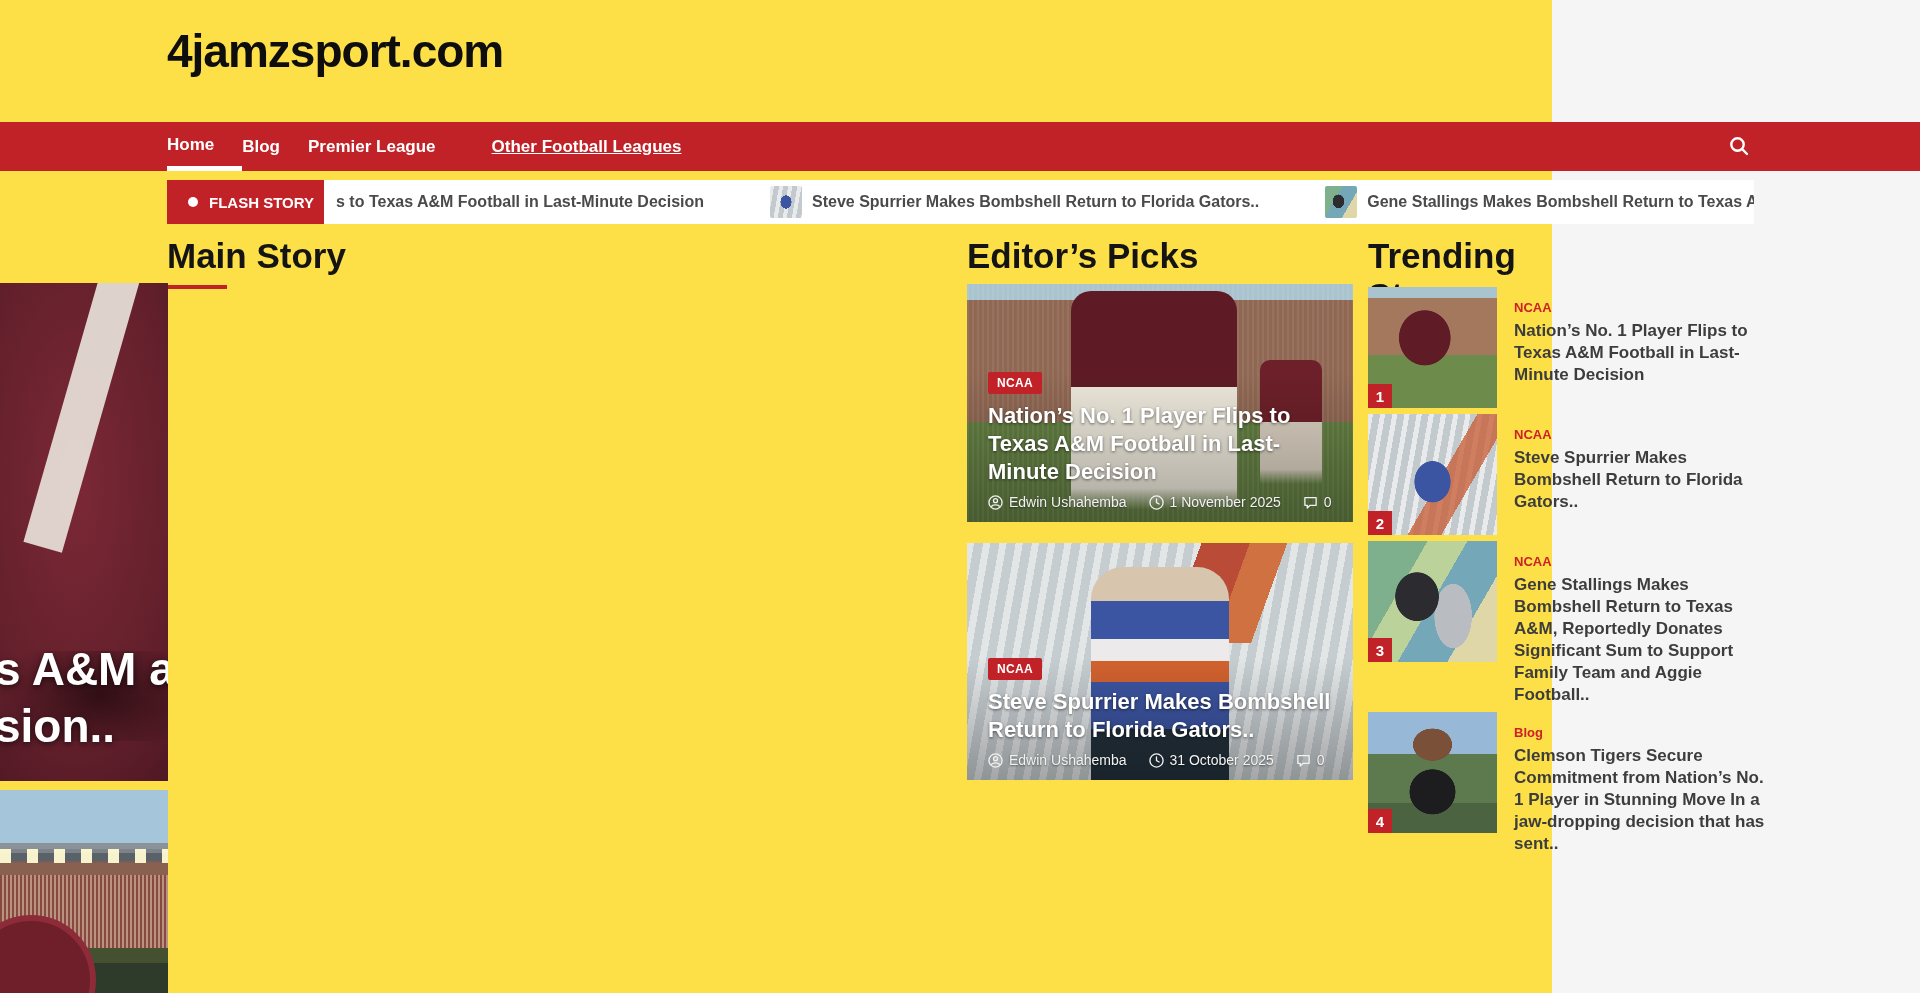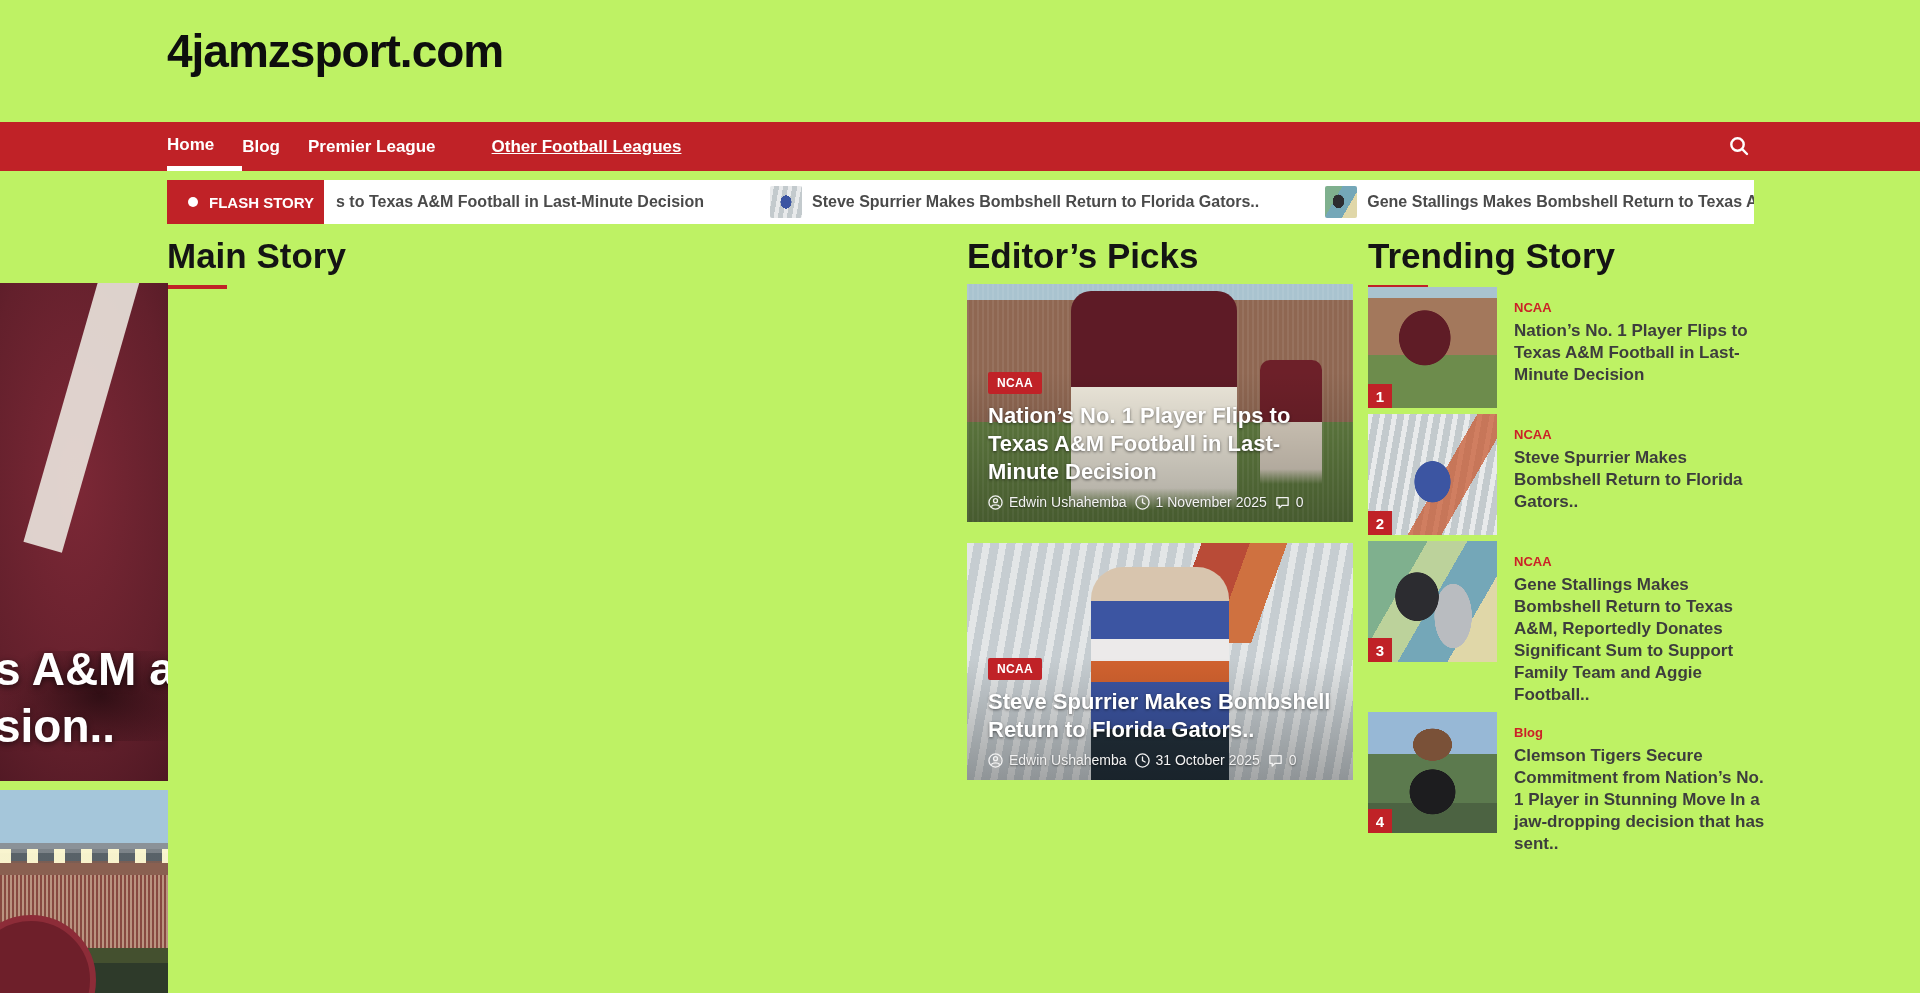--- a/index.html
+++ b/index.html
@@ -1,18 +1,18 @@
 <!DOCTYPE html>
 <html><head>
 <meta charset="utf-8">
 <style>
   * { margin:0; padding:0; box-sizing:border-box; }
   html,body { width:1920px; height:993px; overflow:hidden; background:#f5f5f5;
     font-family:"Liberation Sans", sans-serif; }
-  #app { position:relative; width:1920px; height:993px; background:#bef264; }
+  #app { position:relative; width:1552px; height:993px; background:#fde047; }
 
   
   .site-title { position:absolute; left:167px; top:24px; font-size:46px; font-weight:bold;
     color:#0e0e0e; letter-spacing:-1px; }
 
   
   .navbar { position:absolute; left:0; top:122px; width:1920px; height:49px; background:#c02227; }
   .nav-list { position:absolute; left:167px; top:0; height:49px; display:flex; list-style:none; }
   .nav-item { height:49px; line-height:49px; padding-right:28px; color:#fff; font-size:17px;
     font-weight:bold; cursor:pointer; white-space:nowrap; }
@@ -85,21 +85,21 @@
   #ep-img-2 .figure { position:absolute; left:32%; top:10%; width:36%; height:90%;
     border-radius:32px 32px 0 0;
     background:linear-gradient(180deg, #d8c5ae 0 16%, #3c55a2 16% 34%, #eceaea 34% 44%,
       #d1622f 44% 54%, #3c55a2 54% 76%, #23313c 76% 100%); }
   .card-overlay { position:absolute; left:0; right:0; bottom:0; padding:0 20px 12px 21px;
     background:linear-gradient(180deg, rgba(0,0,0,0) 0%, rgba(0,0,0,.28) 100%); }
   .cat-badge { display:inline-block; background:#c02227; color:#fff; font-size:12px;
     font-weight:bold; padding:4px 9px; border-radius:2px; letter-spacing:.3px; }
   .card-title { margin-top:8px; color:#fff; font-size:22px; font-weight:bold; line-height:28px;
     text-shadow:0 1px 3px rgba(0,0,0,.55); }
-  .card-meta { margin-top:8px; display:flex; align-items:center; gap:8px; color:#f2f2f2;
+  .card-meta { margin-top:8px; display:flex; align-items:center; gap:22px; color:#f2f2f2;
     font-size:14px; text-shadow:0 1px 2px rgba(0,0,0,.5); }
   .meta-item { display:flex; align-items:center; gap:6px; }
   .meta-item svg { display:block; }
 
   
   .trend-list { position:absolute; left:1368px; top:287px; width:400px; }
   .trend-item { display:flex; margin-bottom:6px; cursor:pointer; }
   .trend-thumb { position:relative; flex:0 0 129px; width:129px; height:121px; margin-right:17px; }
   .rank-badge { position:absolute; left:0; bottom:0; width:24px; height:24px; background:#c02227;
     color:#fff; font-size:15px; font-weight:bold; display:flex; align-items:center;

